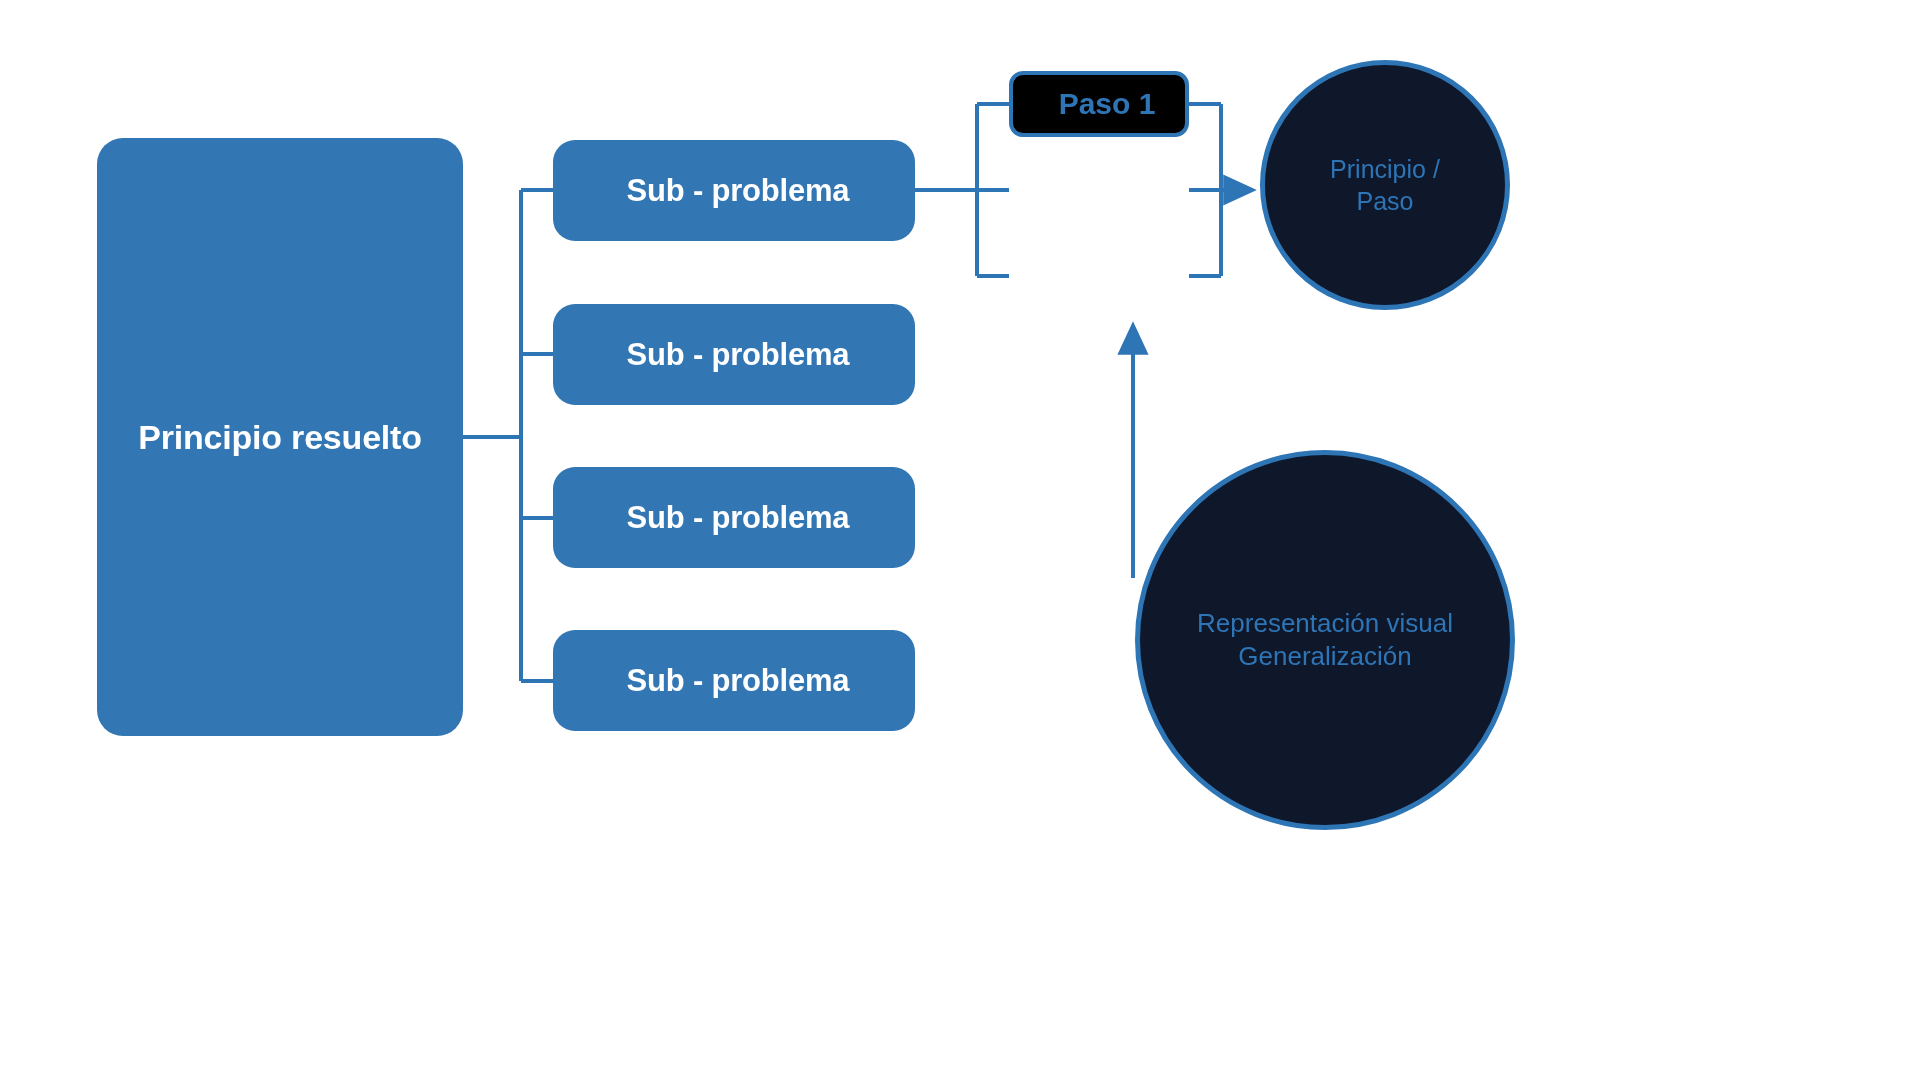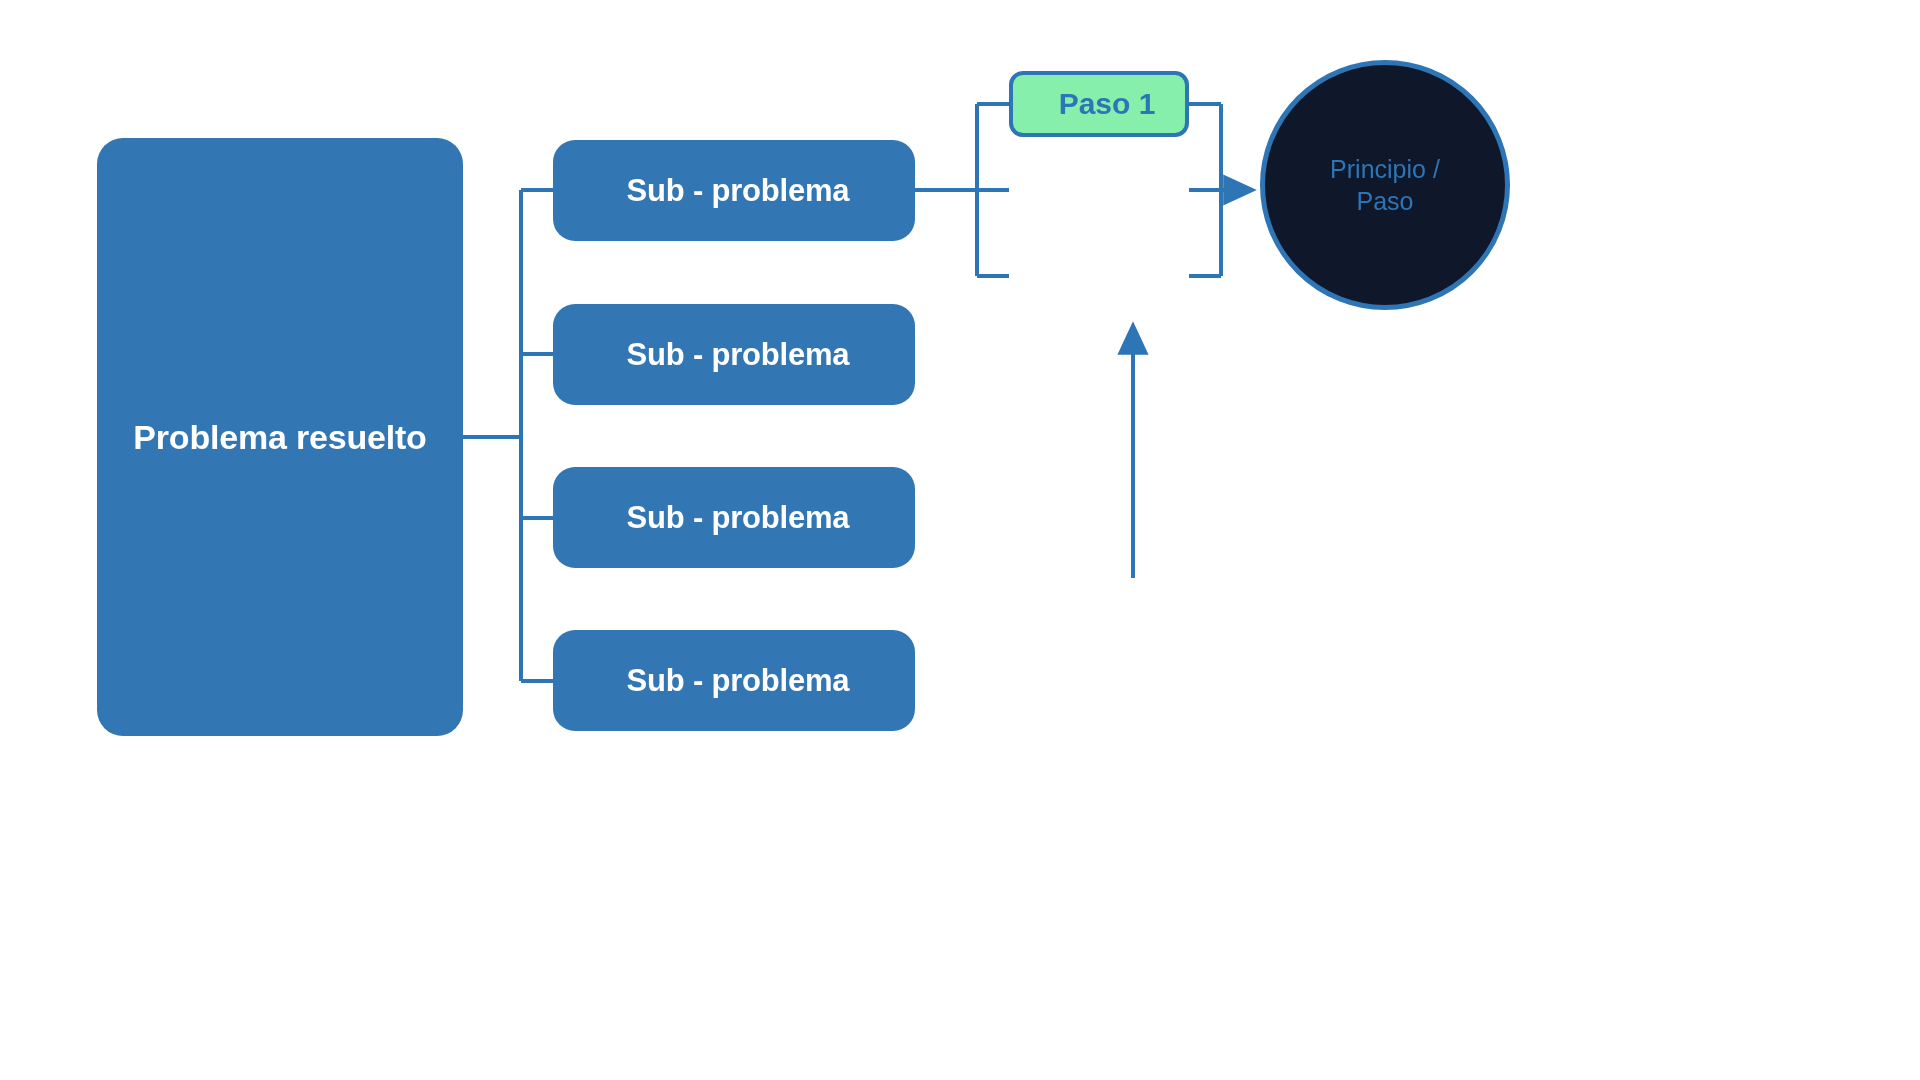--- a/index.html
+++ b/index.html
@@ -40,21 +40,21 @@
   }
 
   .node-filled {
     background: #3276B3;
     color: #ffffff;
     font-weight: bold;
     letter-spacing: -0.2px;
   }
 
   .node-outline {
-    background: #86efac;
+    background: #000000;
     color: #2E75B6;
     border: 4px solid #2E75B6;
     font-weight: bold;
     padding-left: 16px;
   }
 
   .node-circle {
     background: #0f172a;
     color: #2E75B6;
     border: 5px solid #2E75B6;
@@ -172,21 +172,21 @@
 
       <line x1="1189" y1="190" x2="1252" y2="190" marker-end="url(#arrowRight)"></line>
     </g>
 
     <g stroke="#2E75B6" stroke-width="4" fill="none" stroke-linecap="butt">
       <line x1="1133" y1="578" x2="1133" y2="326" marker-end="url(#arrowUp)"></line>
     </g>
   </svg>
 
   <div class="node node-filled" id="root-box">
-    <span>Problema resuelto</span>
+    <span>Principio resuelto</span>
   </div>
 
   <div class="node node-filled sub-box" id="sub-box-0">
     <span>Sub - problema</span>
   </div>
   <div class="node node-filled sub-box" id="sub-box-1">
     <span>Sub - problema</span>
   </div>
   <div class="node node-filled sub-box" id="sub-box-2">
     <span>Sub - problema</span>
@@ -199,14 +199,20 @@
     <span>Paso 1</span>
   </div>
 
   <div class="node node-circle" id="circle-principio">
     <span class="circle-text">
       <span>Principio /</span><br>
       <span>Paso</span>
     </span>
   </div>
 
+  <div class="node node-circle" id="circle-representacion">
+    <span class="circle-text">
+      <span>Representación visual</span><br>
+      <span>Generalización</span>
+    </span>
+  </div>
 
 </div>
 
 </body></html>

